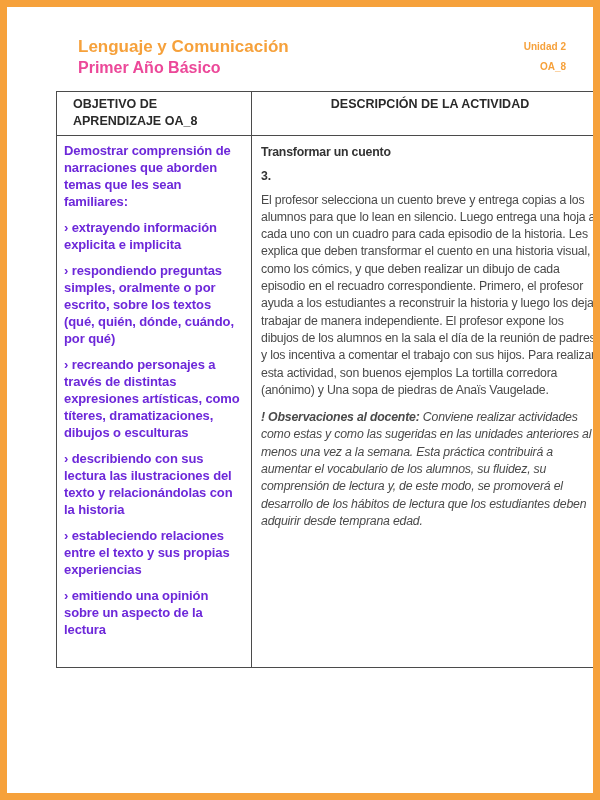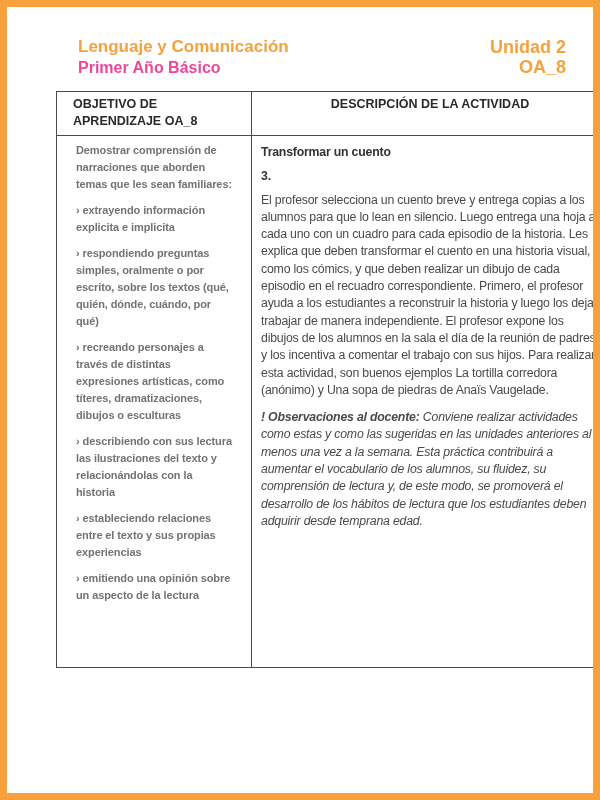--- a/index.html
+++ b/index.html
@@ -21,21 +21,21 @@
   .subject {
     font-size:17px; line-height:20px; font-weight:bold;
     color:var(--accent, #F6A13B);
   }
   .grade {
     font-size:16px; line-height:21px; font-weight:bold;
     color:#ec4899;
   }
   .header-right { text-align:right; }
   .unit, .oa {
-    font-size:18px; line-height:20px; font-weight:bold;
+    font-size:10px; line-height:20px; font-weight:bold;
     color:var(--accent, #F6A13B);
   }
   .doc-title {
     width:486px;
     margin:42px 0 0 49px;
     font-size:14.5px; line-height:17px; font-weight:bold;
     color:#575757;
     text-align:center;
   }
   table.activity-table {
@@ -52,23 +52,23 @@
   .activity-table th {
     font-size:12.5px; line-height:17px; font-weight:bold;
     color:#2a2a2a;
     padding:4px 16px 5px;
     height:34px;
   }
   th.col-obj  { width:162px; }
   th.col-desc { width:324px; text-align:center; }
   td.obj-cell {
     height:519px;
-    padding:6px 19px;
-    font-size:11px; line-height:17px; font-weight:bold;
-    color:#737373;
+    padding:6px 7px;
+    font-size:13px; line-height:17px; font-weight:bold;
+    color:#6d28d9;
     letter-spacing:-0.1px;
   }
   td.desc-cell {
     padding:8px 9px;
     font-size:12.3px; line-height:17.3px;
     color:#4a4a4a;
     letter-spacing:-0.2px;
   }
   .obj-intro   { margin:0 0 9px; }
   .obj-bullet  { margin:0 0 9px; }

